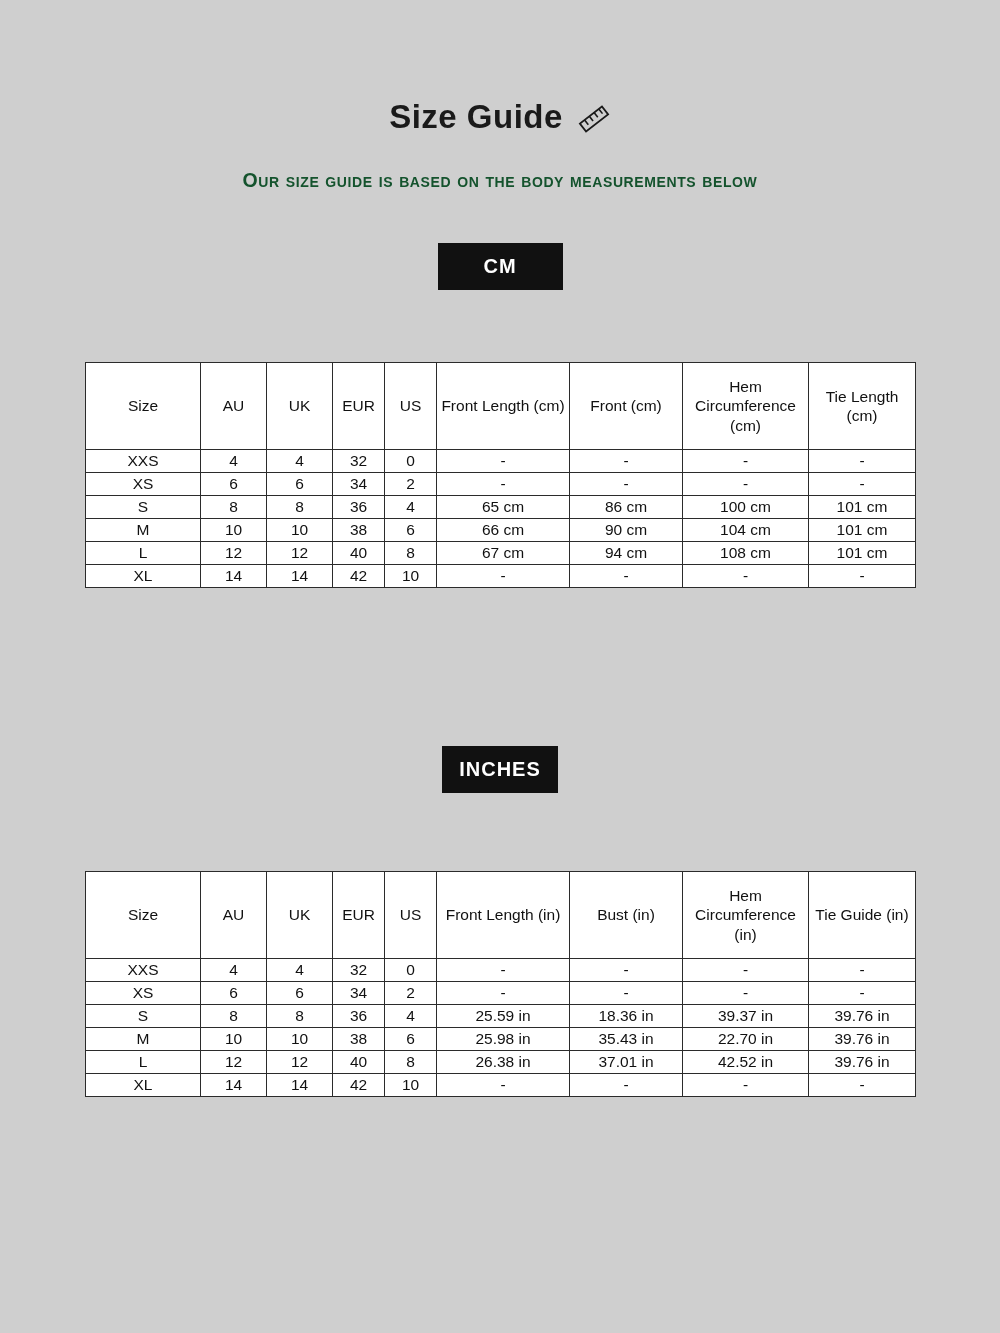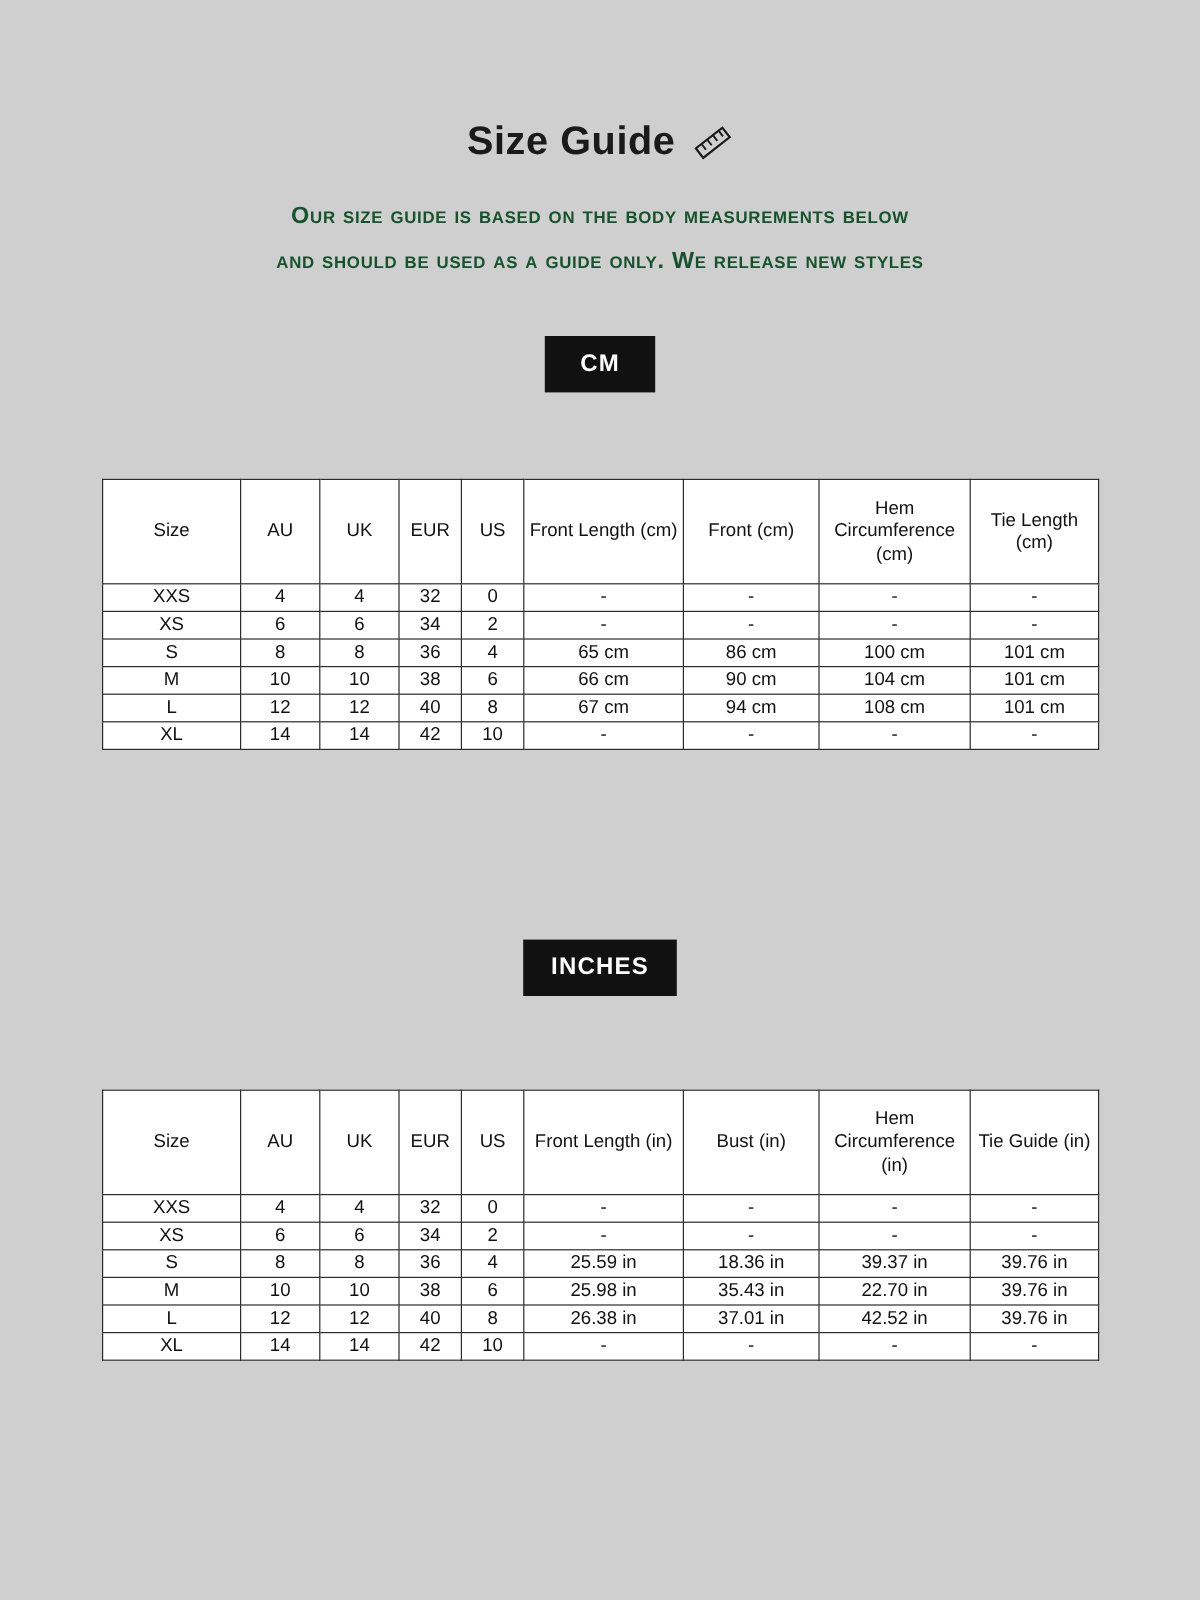--- a/index.html
+++ b/index.html
@@ -60,27 +60,27 @@
     display: block;
     margin: 0 auto;
     background: #111;
     color: #fff;
     font-weight: bold;
     text-align: center;
     letter-spacing: 1px;
   }
   .badge-cm {
     margin-top: 44px;
-    width: 92px;
+    width: 125px;
     padding: 12px 0;
     font-size: 20px;
   }
   .badge-in {
     margin-top: 0;
-    width: 128px;
+    width: 116px;
     padding: 12px 0;
     font-size: 20px;
   }
 
   
   .table-wrap {
     width: 830px;
     margin: 0 auto;
   }
   table.size-table {
@@ -138,21 +138,20 @@
           <line x1="15" y1="12" x2="15" y2="18" stroke="#1a1a1a" stroke-width="1.6"></line>
           <line x1="21" y1="12" x2="21" y2="18" stroke="#1a1a1a" stroke-width="1.6"></line>
           <line x1="27" y1="12" x2="27" y2="18" stroke="#1a1a1a" stroke-width="1.6"></line>
         </g>
       </svg>
     </span>
   </div>
 
   <div class="intro">
     <div>Our size guide is based on the body measurements below</div>
-    <div>and should be used as a guide only. We release new styles</div>
   </div>
 
   <div class="badge badge-cm">CM</div>
 
   <div class="table-wrap cm-table-pos">
     <table class="size-table">
       <colgroup>
         <col class="c-size">
           <col class="c-au">
           <col class="c-uk">

